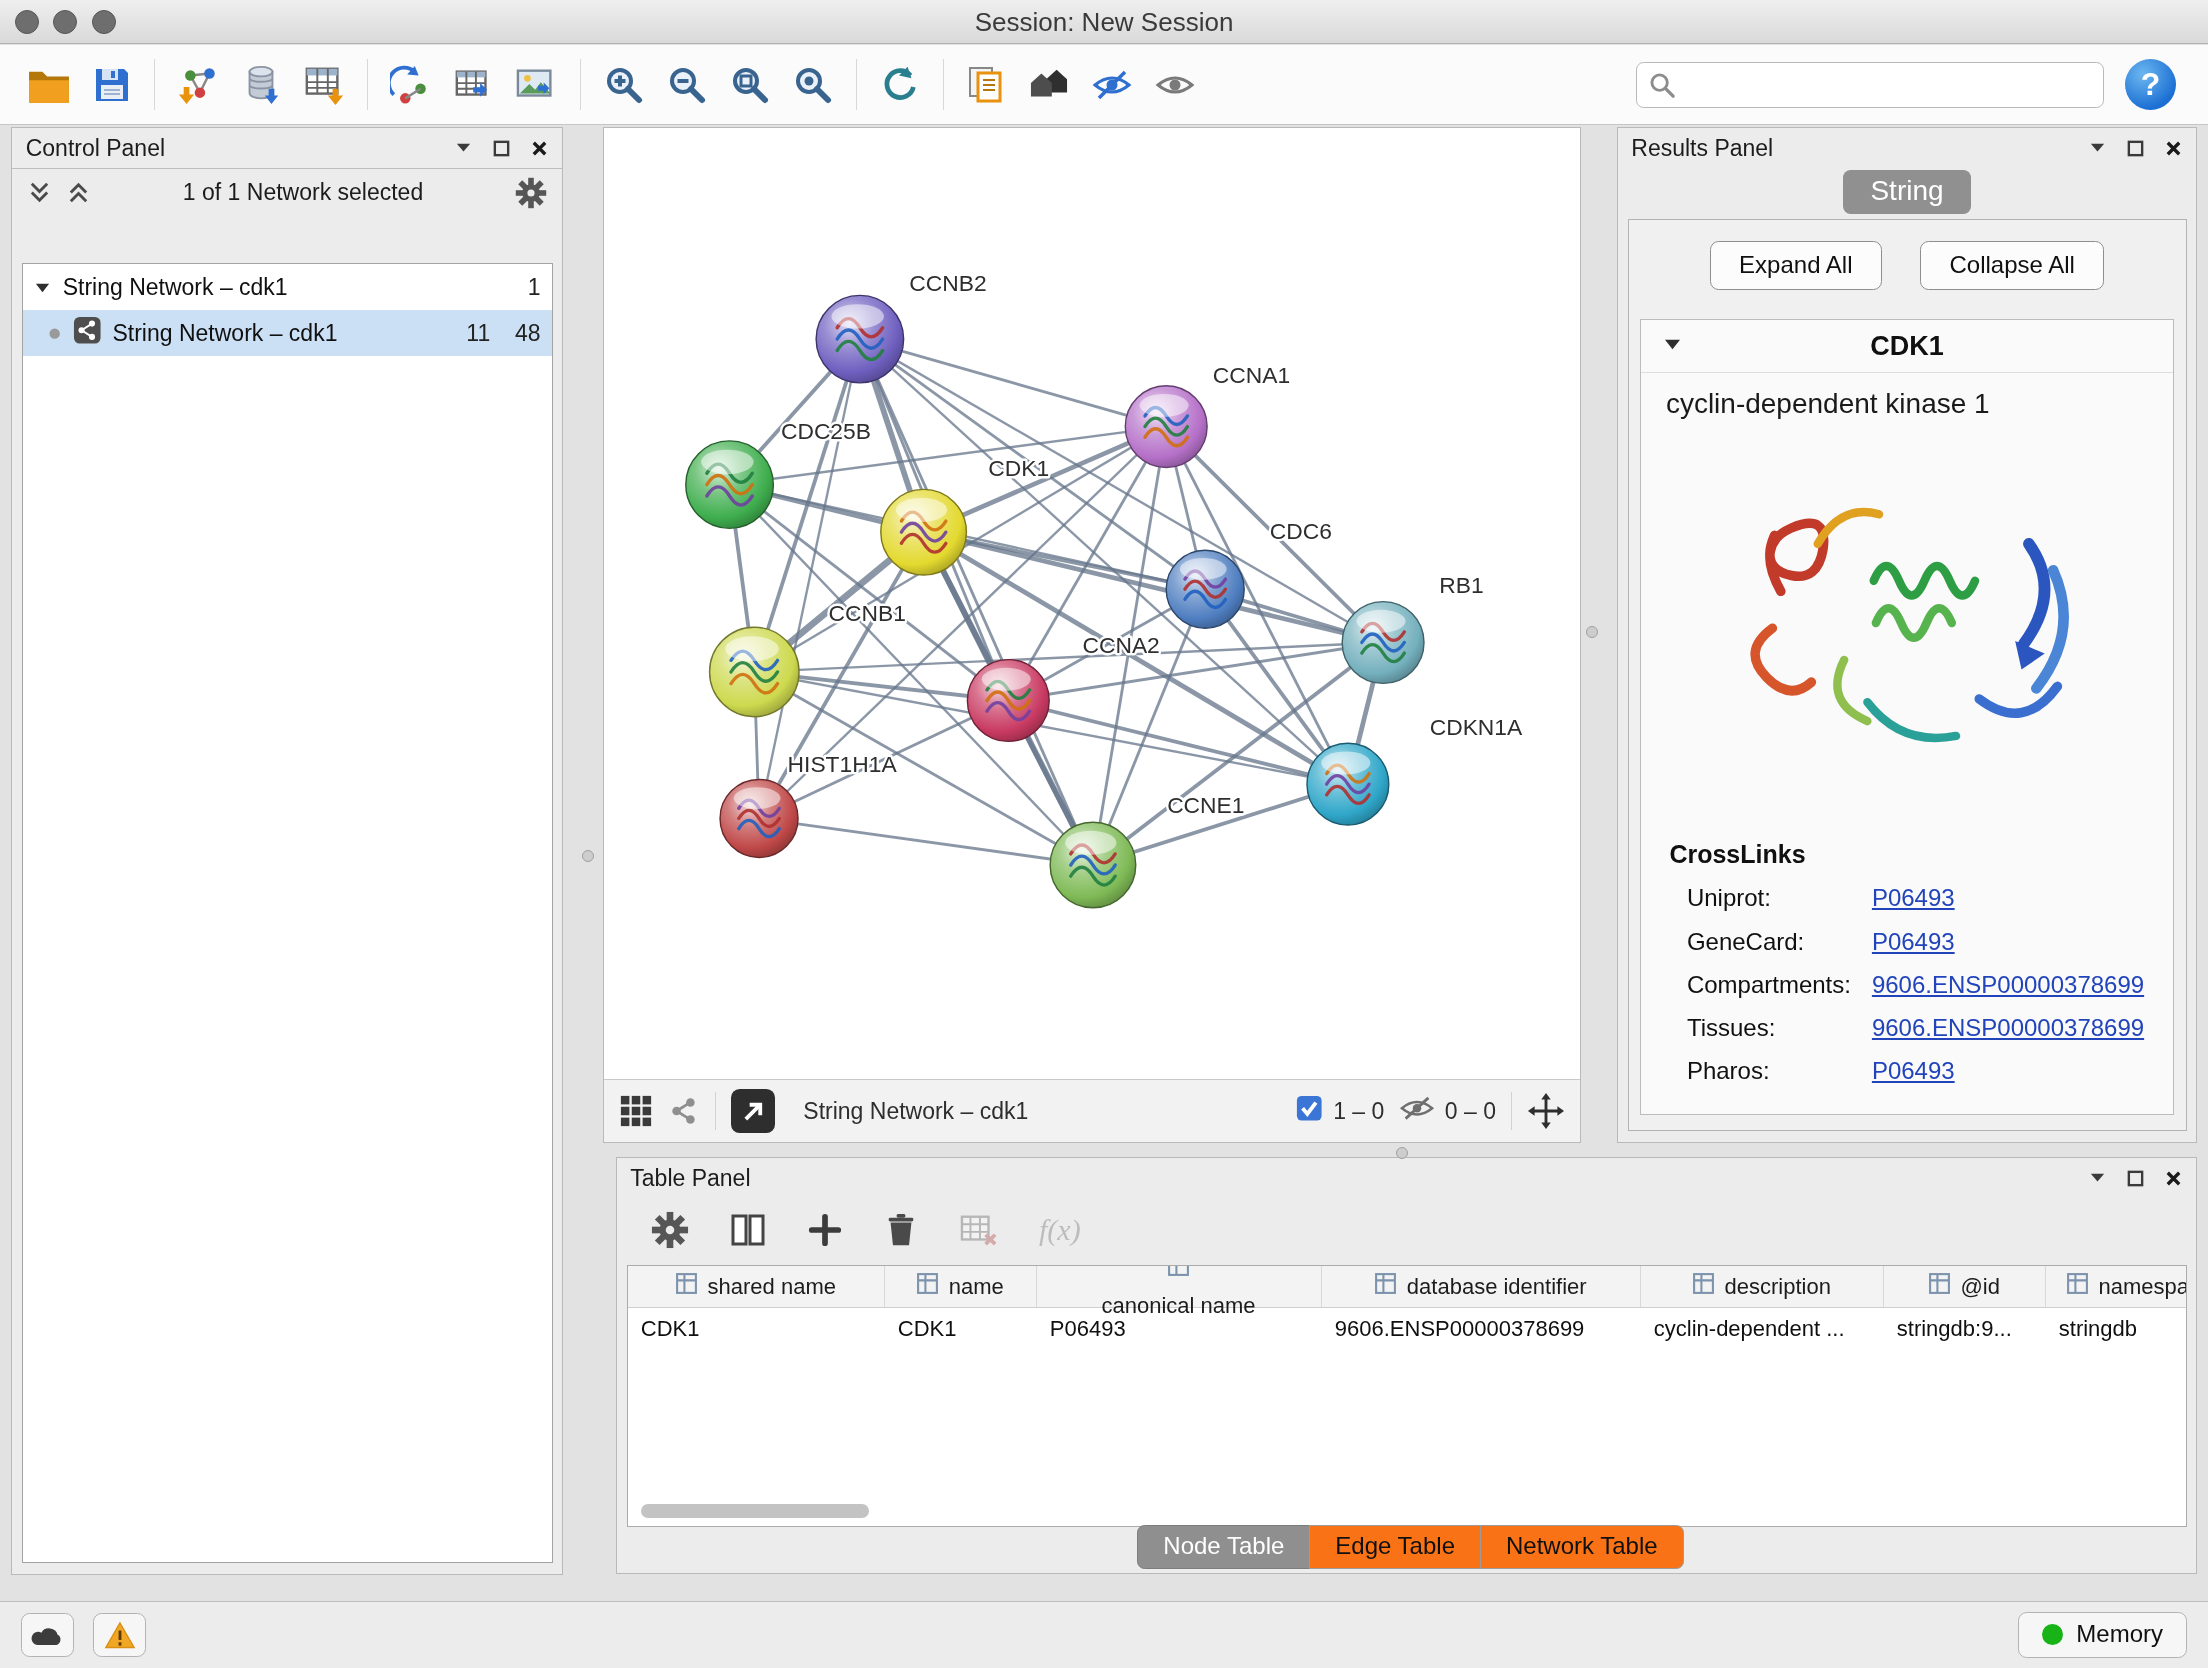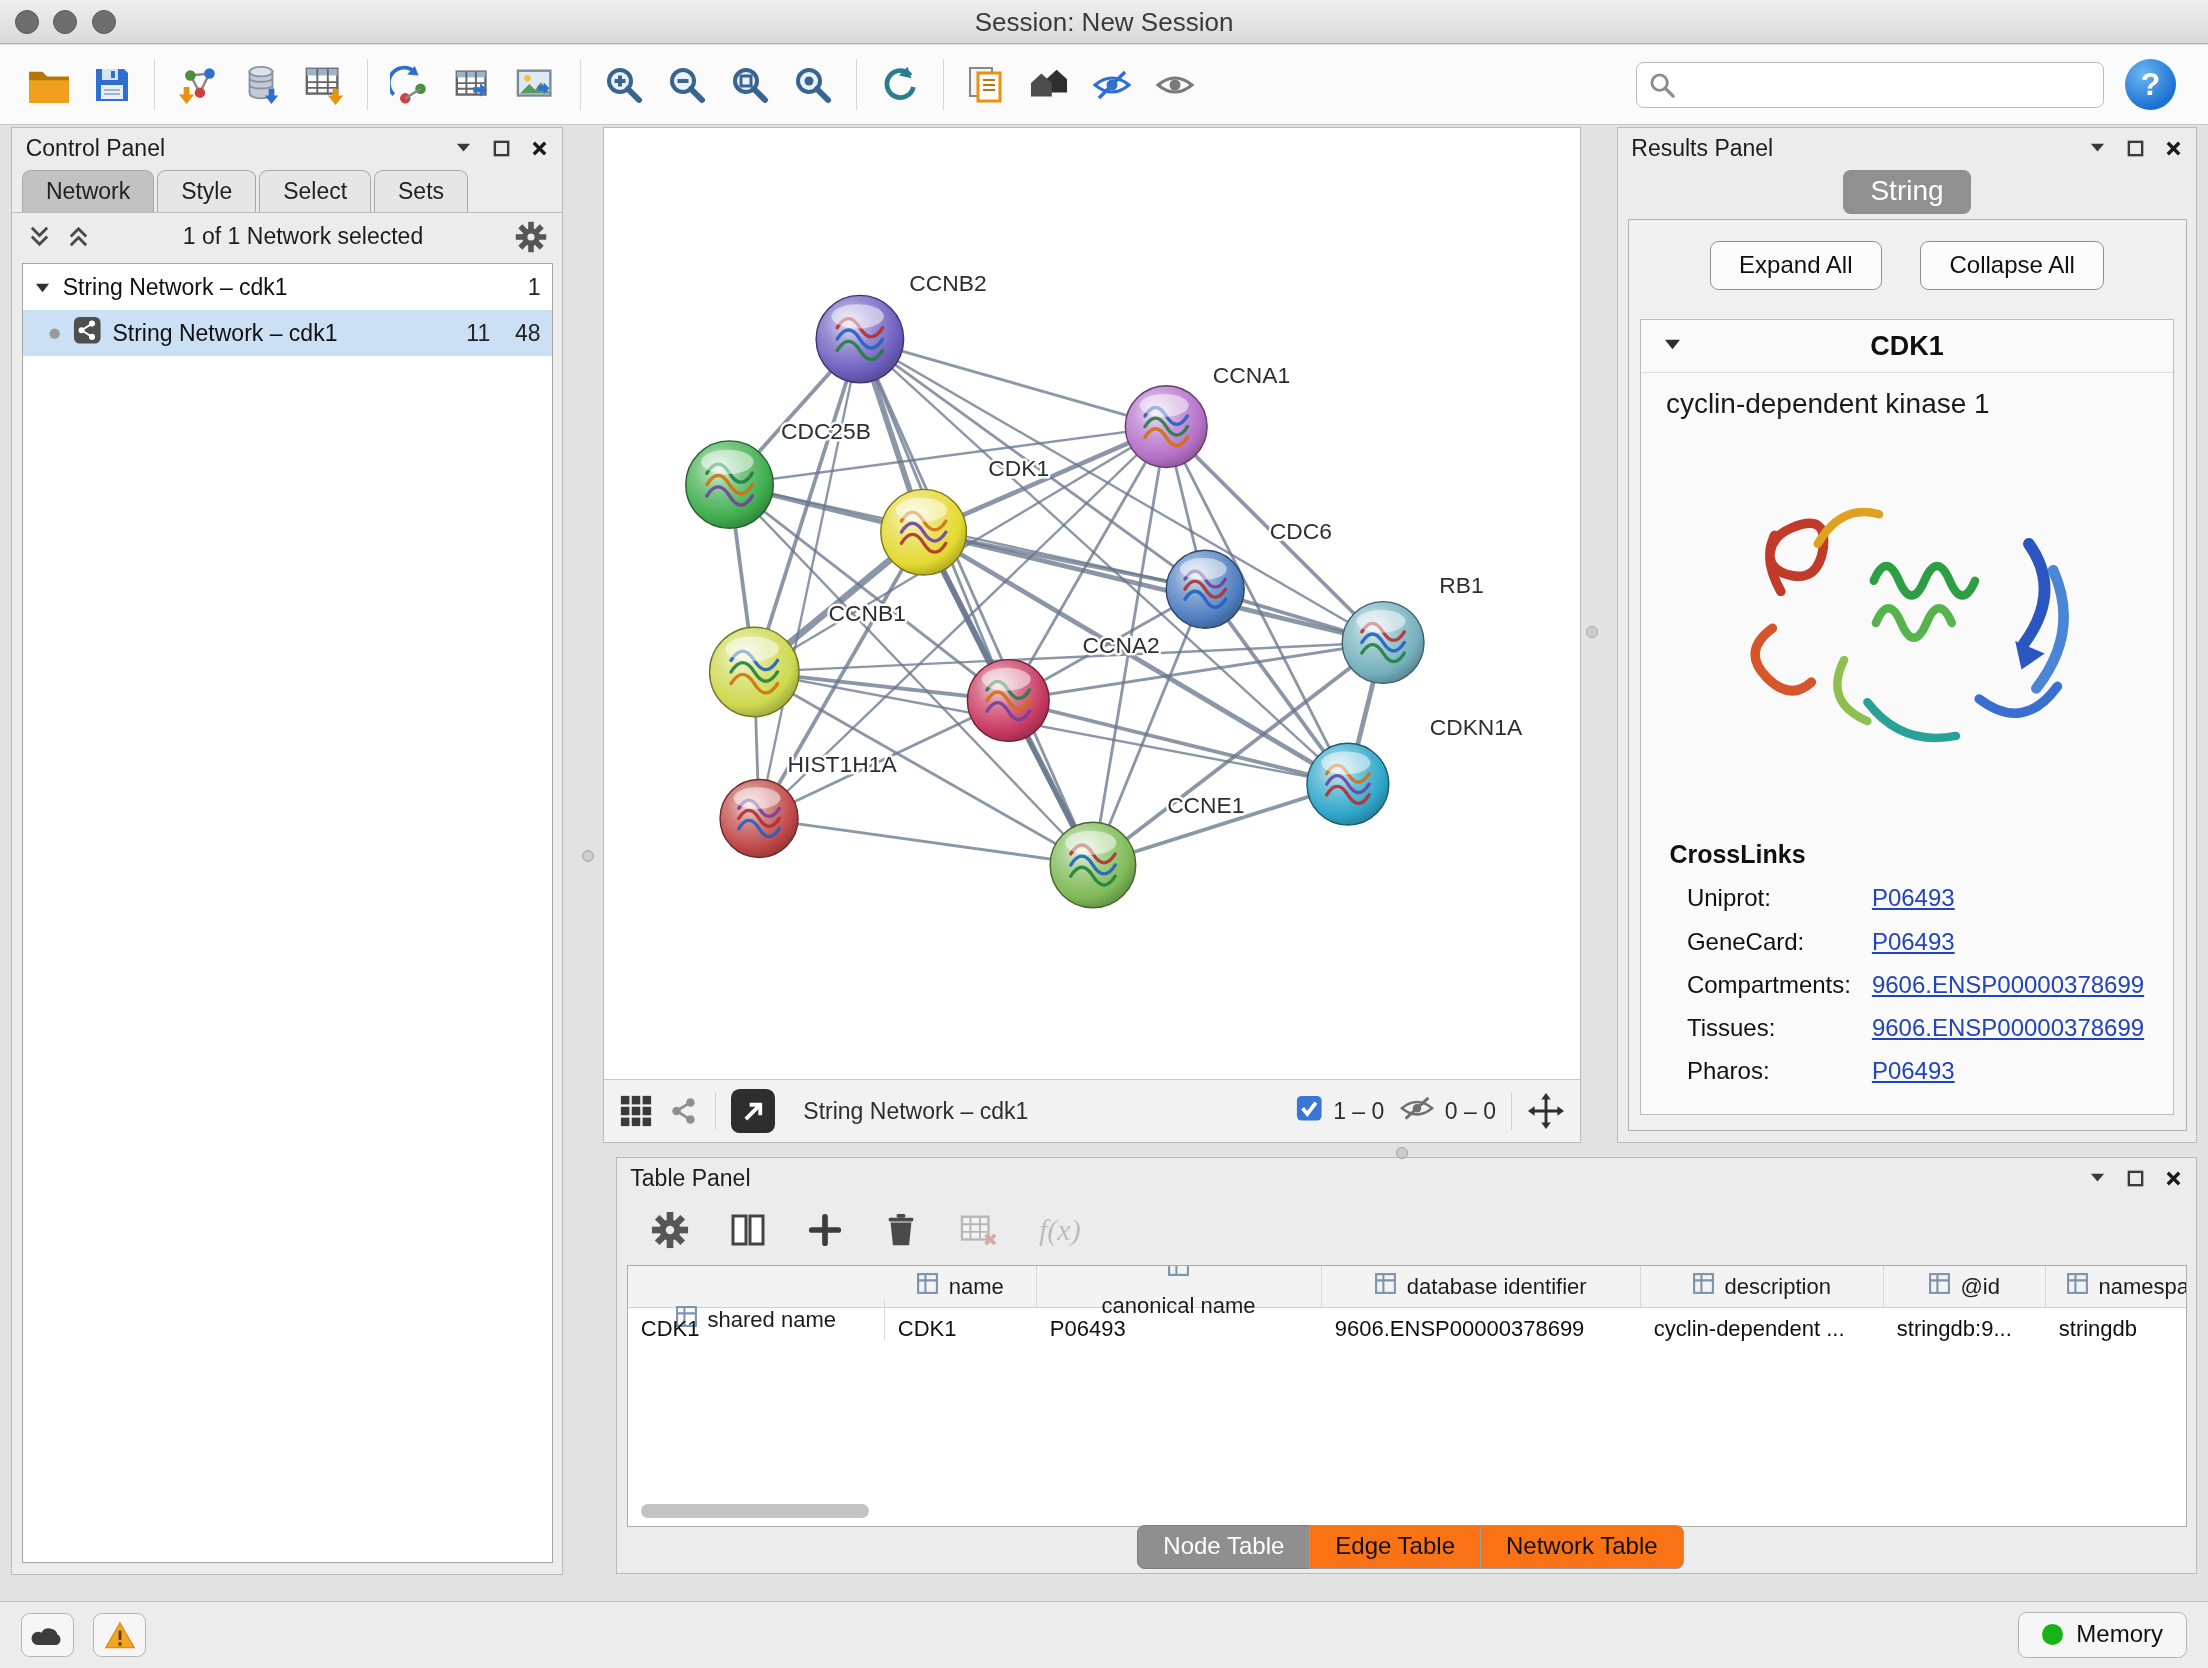--- a/index.html
+++ b/index.html
@@ -289,26 +289,20 @@
         <svg width="19" height="19" viewBox="0 0 20 20">
           <rect x="3" y="3" width="14" height="14" fill="none" stroke="#3a3a3a" stroke-width="2.5"></rect>
         </svg>
       </span>
     <span class="ph-ic">
         <svg width="19" height="19" viewBox="0 0 20 20">
           <path d="M4 4 L16 16 M16 4 L4 16" stroke="#1a1a1a" stroke-width="3.5"></path>
         </svg>
       </span>
   </div>
-  <div class="cp-tabs" id="cp-tabs">
-      <span class="cp-tab active">Network</span>
-      <span class="cp-tab">Style</span>
-      <span class="cp-tab">Select</span>
-      <span class="cp-tab">Sets</span>
-    </div>
   <div class="cp-sub">
     <span class="ph-ic" style="margin-left:0">
         <svg width="25" height="25" viewBox="0 0 26 26">
           <path d="M5 4 l8 8 8 -8 M5 13 l8 8 8 -8" fill="none" stroke="#4a4a4a" stroke-width="3"></path>
         </svg>
       </span>
     <span class="ph-ic" style="margin-left:0">
         <svg width="25" height="25" viewBox="0 0 26 26">
           <path d="M5 22 l8 -8 8 8 M5 13 l8 -8 8 8" fill="none" stroke="#4a4a4a" stroke-width="3"></path>
         </svg>
@@ -753,21 +747,21 @@
           <path d="M3 13 h28 M3 21 h28 M12 5 v24 M22 5 v24" stroke="#555" stroke-width="2"></path>
           <path d="M28 24 l10 10 M38 24 l-10 10" stroke="#a33" stroke-width="4"></path>
         </svg>
       </span>
     <span class="tp-tool disabled">
         <span class="fx">f(x)</span>
       </span>
   </div>
   <div class="tp-table">
     <div class="tp-hrow" id="tp-hrow">
-        <div class="th" style="width: 257px; margin-top: 33px;">
+        <div class="th" style="width: 257px;">
           <span><svg width="23" height="23" viewBox="0 0 22 22">
               <rect x="2" y="2" width="18" height="18" fill="none" stroke="#7d93ad" stroke-width="2"></rect>
               <path d="M2 8 h18 M9 2 v18" stroke="#7d93ad" stroke-width="2"></path>
             </svg></span>
           <span>shared name</span>
         </div>
         <div class="th" style="width: 152px;">
           <span><svg width="23" height="23" viewBox="0 0 22 22">
               <rect x="2" y="2" width="18" height="18" fill="none" stroke="#7d93ad" stroke-width="2"></rect>
               <path d="M2 8 h18 M9 2 v18" stroke="#7d93ad" stroke-width="2"></path>

